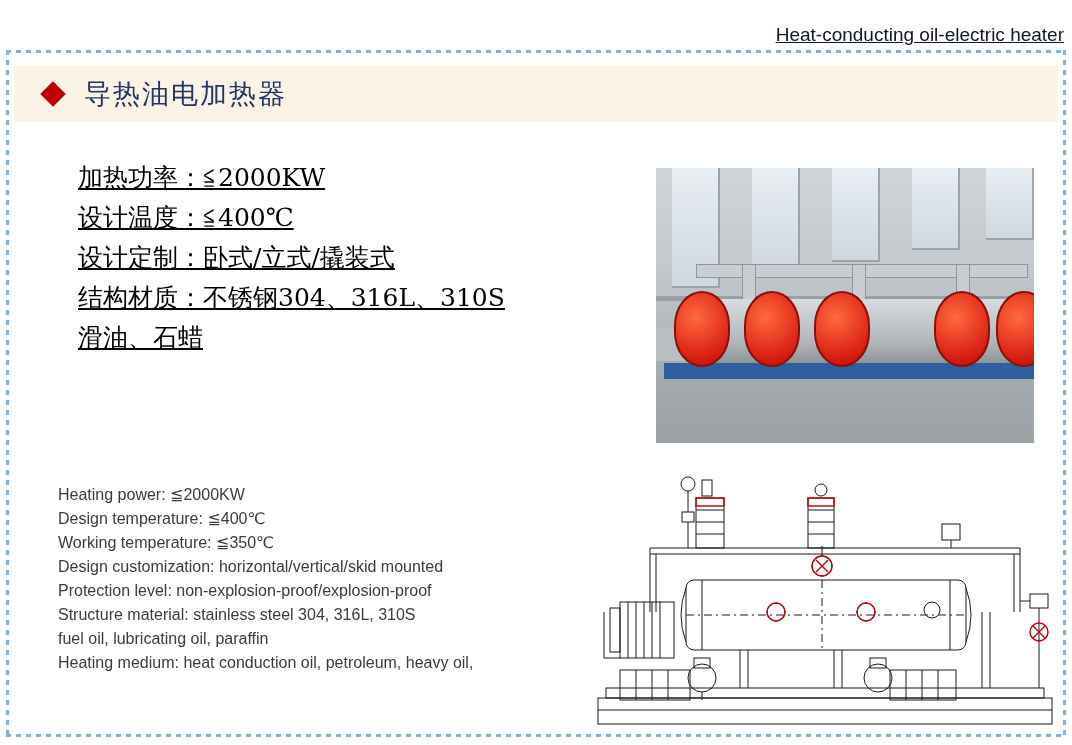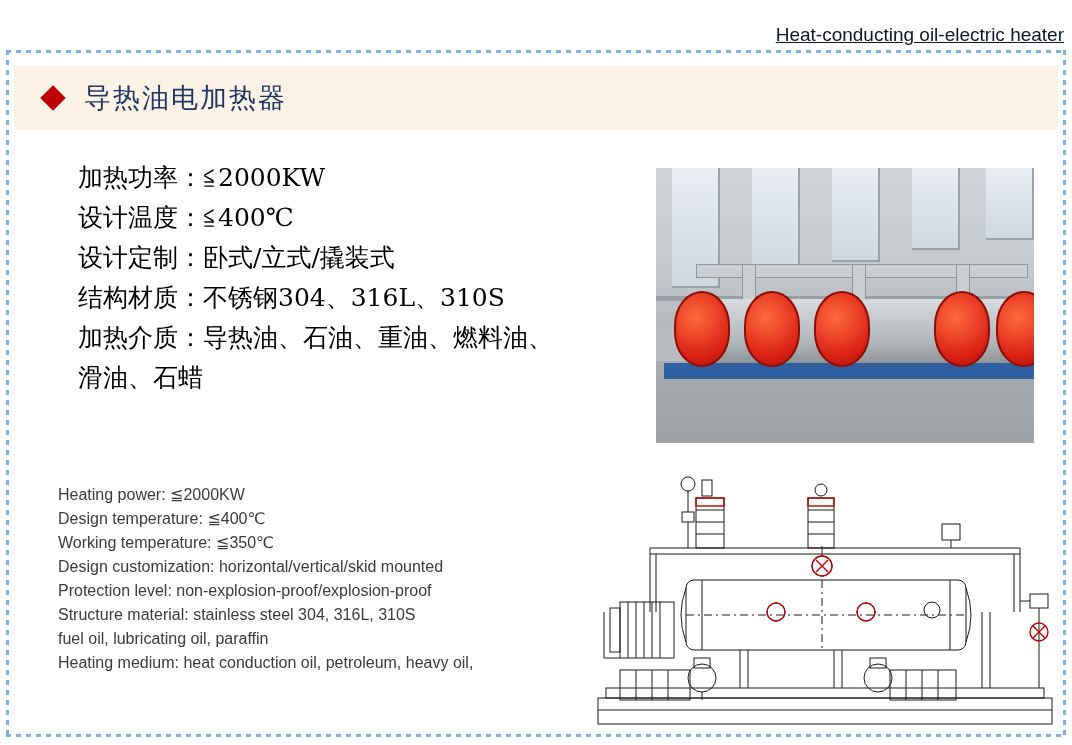--- a/index.html
+++ b/index.html
@@ -64,21 +64,21 @@
     background-image: repeating-linear-gradient(to bottom,
       #7fb3df 0px, #7fb3df 5px, transparent 5px, transparent 10px);
   }
 
   
   .title-band {
     position: absolute;
     left: 14px;
     top: 66px;
     width: 1044px;
-    height: 64px;
+    height: 56px;
     background: #fdf2e6;
     display: flex;
     align-items: center;
   }
   .title-diamond {
     width: 18px;
     height: 18px;
     background: #c00000;
     transform: rotate(45deg);
     margin-left: 30px;
@@ -91,20 +91,21 @@
     color: #1f3864;
     letter-spacing: 2px;
   }
 
   
   .spec-list {
     position: absolute;
     left: 78px;
     top: 158px;
     width: 560px;
+    text-decoration: underline;
   }
   .spec-line {
     font-family: "DejaVu Serif", serif;
     font-size: 25px;
     color: #000000;
     line-height: 40px;
     white-space: nowrap;
   }
 
   .spec-en {
@@ -210,21 +211,20 @@
 <div class="title-band">
   <div class="title-diamond"></div>
   <div class="title-text">导热油电加热器</div>
 </div>
 
 <div class="spec-list">
   <div class="spec-line">加热功率：≦2000KW</div>
   <div class="spec-line">设计温度：≦400℃</div>
   <div class="spec-line">设计定制：卧式/立式/撬装式</div>
   <div class="spec-line">结构材质：不锈钢304、316L、310S</div>
-  <div class="spec-line">加热介质：导热油、石油、重油、燃料油、</div>
   <div class="spec-line">滑油、石蜡</div>
 </div>
 
 <div class="spec-en">
   <div>Heating power: ≦2000KW</div>
   <div>Design temperature: ≦400℃</div>
   <div>Working temperature: ≦350℃</div>
   <div>Design customization: horizontal/vertical/skid mounted</div>
   <div>Protection level: non-explosion-proof/explosion-proof</div>
   <div>Structure material: stainless steel 304, 316L, 310S</div>

